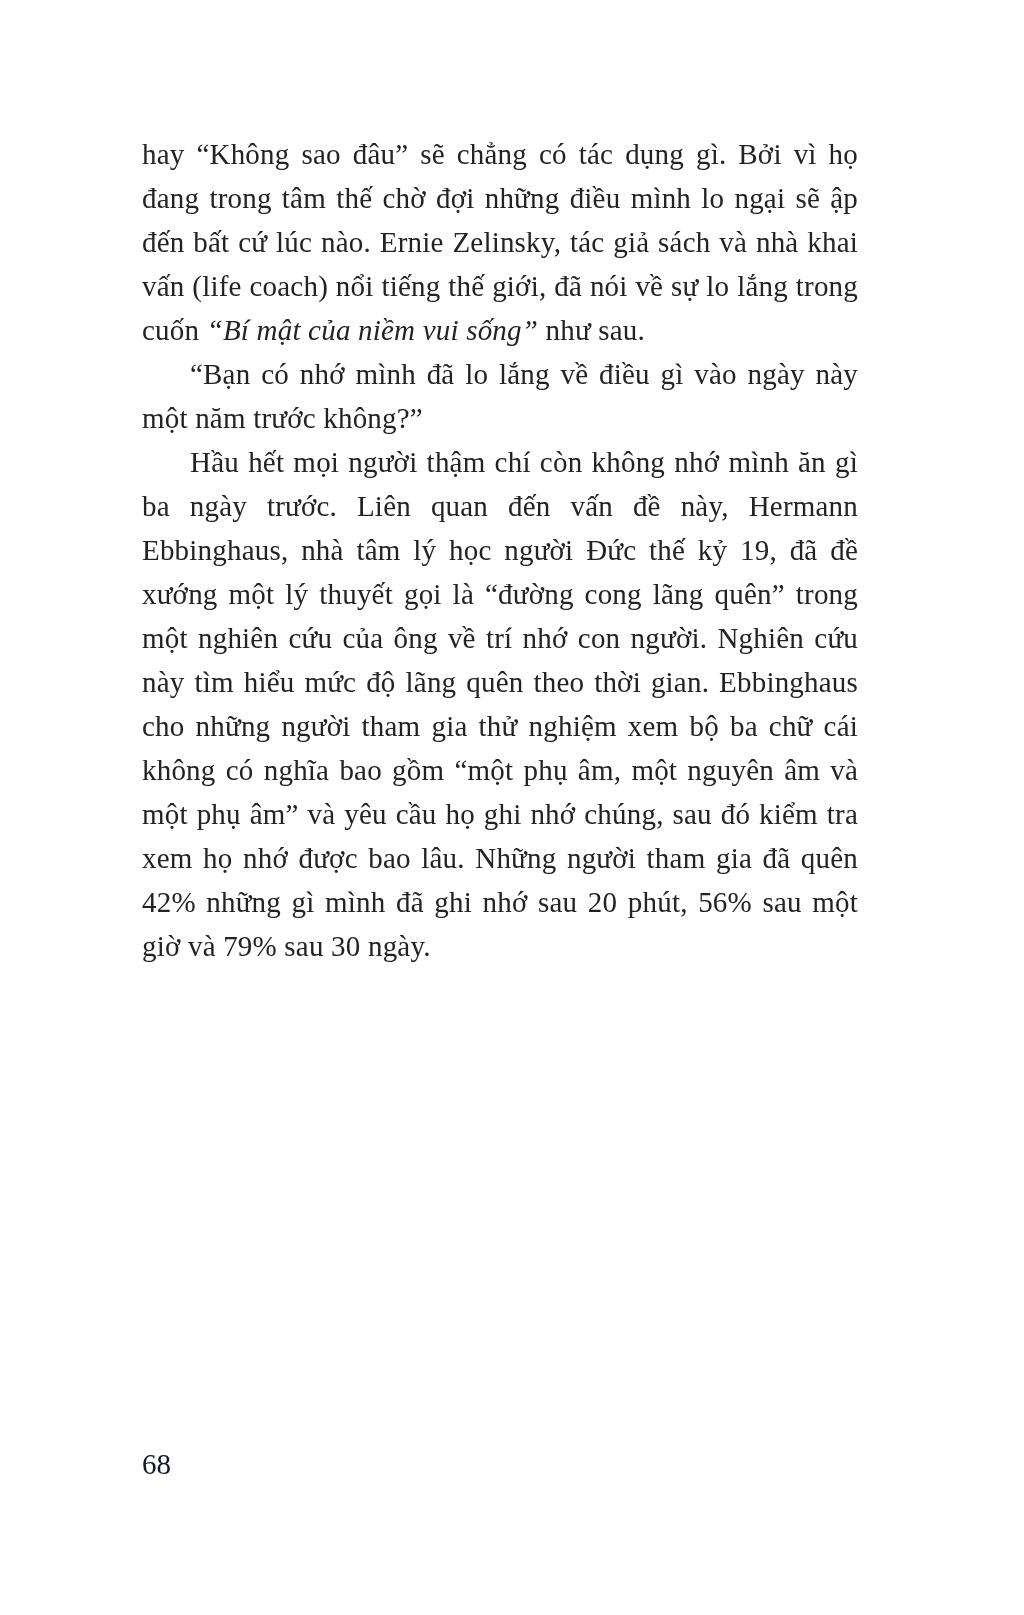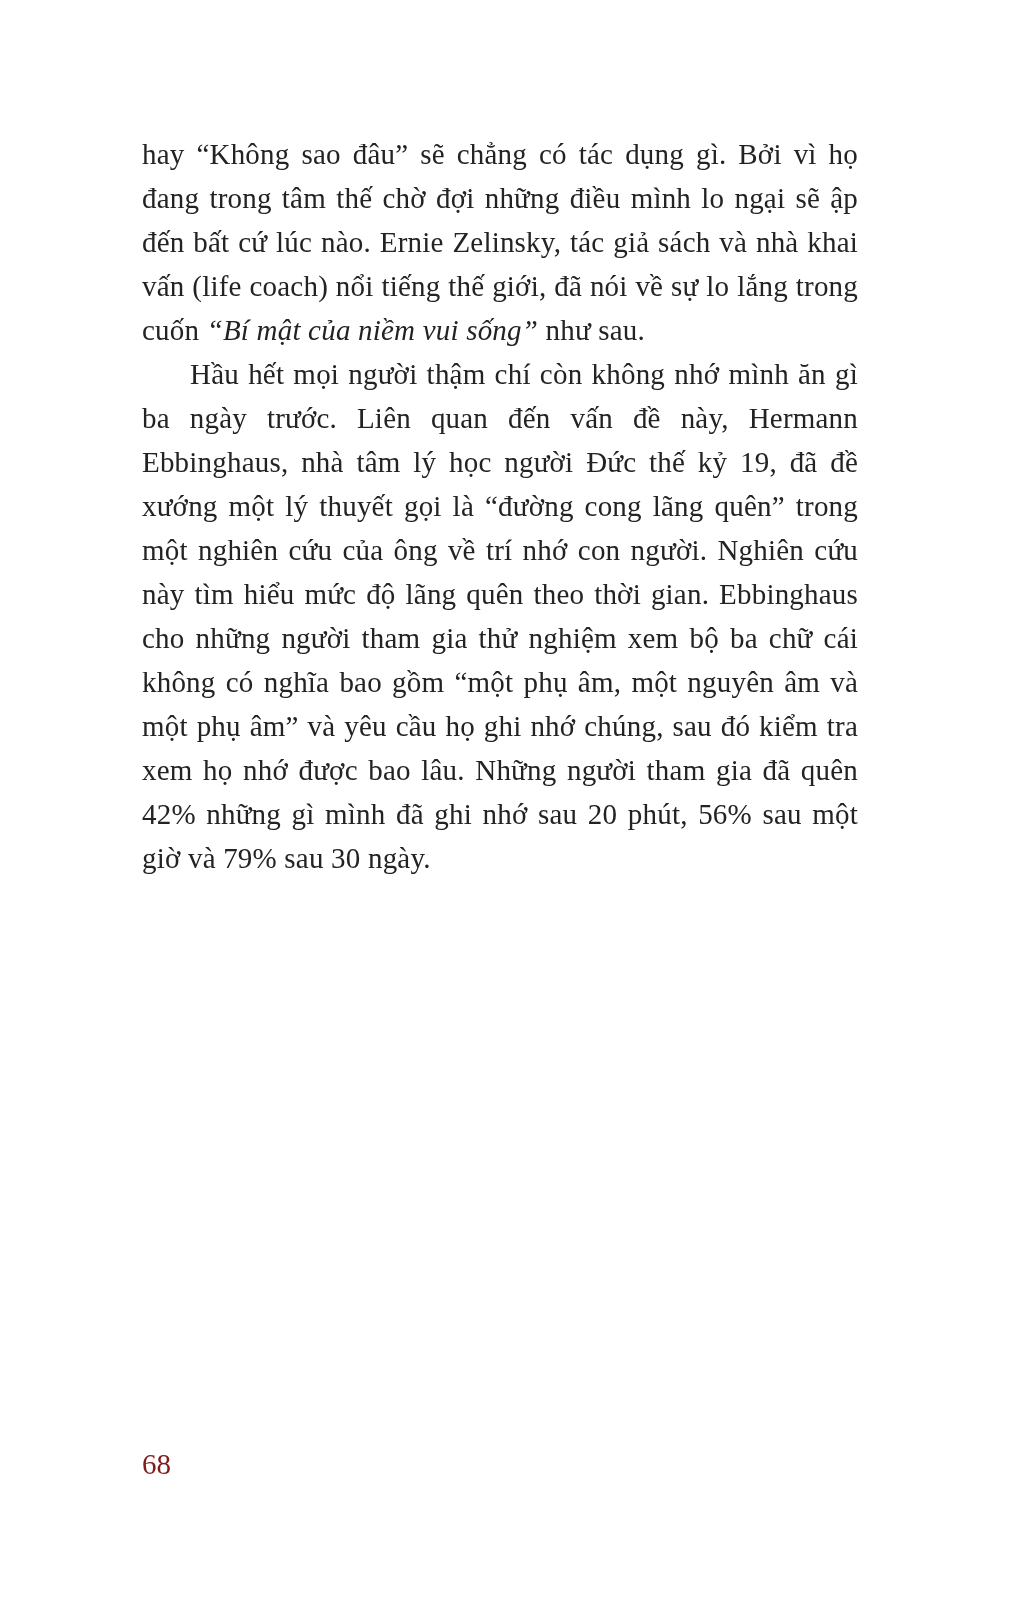--- a/index.html
+++ b/index.html
@@ -35,25 +35,26 @@
   }
   .para em {
     font-style: italic;
   }
   .page-number {
     position: absolute;
     left: 142px;
     top: 1442px;
     font-size: 29px;
     line-height: 44px;
-    color: #7f1d1d;
+    color: #0f172a;
   }
 </style>
 </head>
 <body>
 
 <div class="page">
   <div class="text-block" id="paragraphs">
       <p class="para"><span>hay “Không sao đâu” sẽ chẳng có tác dụng gì. Bởi vì họ đang trong tâm thế chờ đợi những điều mình lo ngại sẽ ập đến bất cứ lúc nào. Ernie Zelinsky, tác giả sách và nhà khai vấn (life coach) nổi tiếng thế giới, đã nói về sự lo lắng trong cuốn </span><em>“Bí mật của niềm vui sống”</em><span> như sau.</span></p>
+      <p class="para indent"><span>“Bạn có nhớ mình đã lo lắng về điều gì vào ngày này một năm trước không?”</span></p>
       <p class="para indent"><span>Hầu hết mọi người thậm chí còn không nhớ mình ăn gì ba ngày trước. Liên quan đến vấn đề này, Hermann Ebbinghaus, nhà tâm lý học người Đức thế kỷ 19, đã đề xướng một lý thuyết gọi là “đường cong lãng quên” trong một nghiên cứu của ông về trí nhớ con người. Nghiên cứu này tìm hiểu mức độ lãng quên theo thời gian. Ebbinghaus cho những người tham gia thử nghiệm xem bộ ba chữ cái không có nghĩa bao gồm “một phụ âm, một nguyên âm và một phụ âm” và yêu cầu họ ghi nhớ chúng, sau đó kiểm tra xem họ nhớ được bao lâu. Những người tham gia đã quên 42% những gì mình đã ghi nhớ sau 20 phút, 56% sau một giờ và 79% sau 30 ngày.</span></p>
     </div>
   <div class="page-number">68</div>
 </div>
 
 </body></html>

